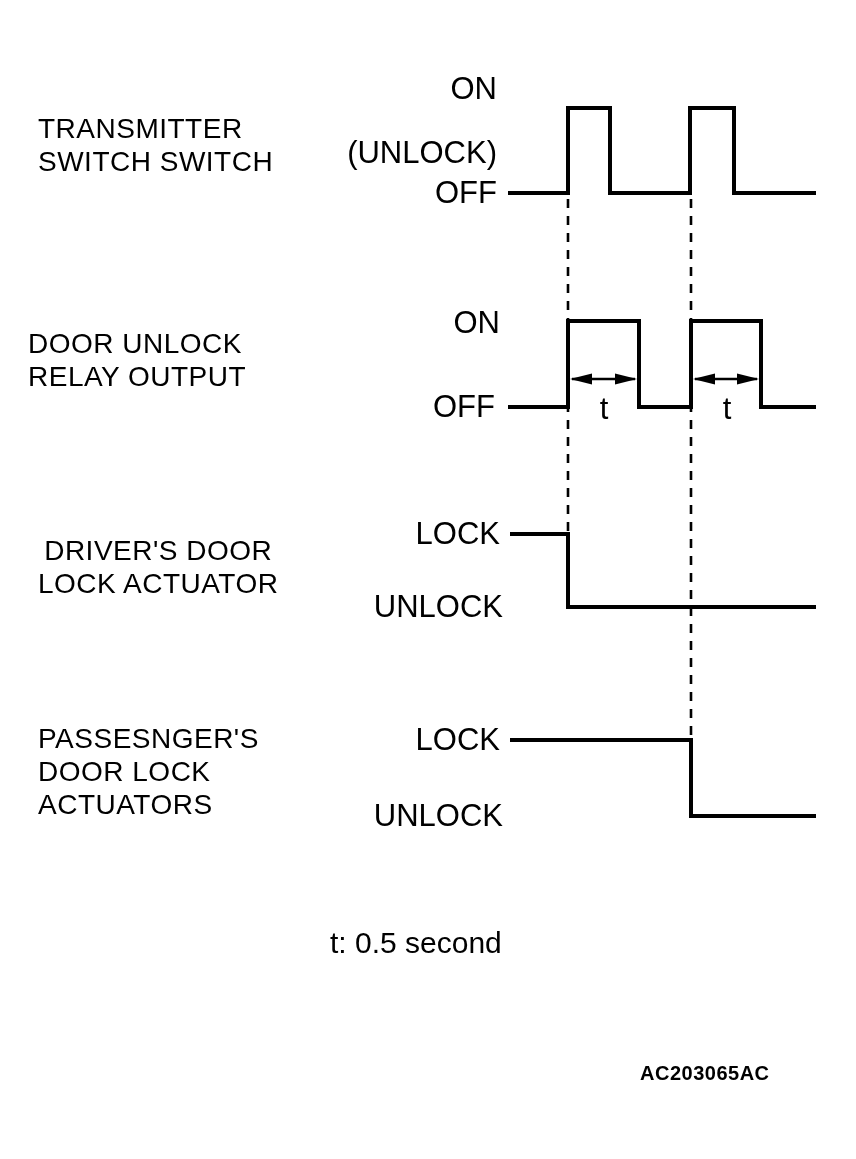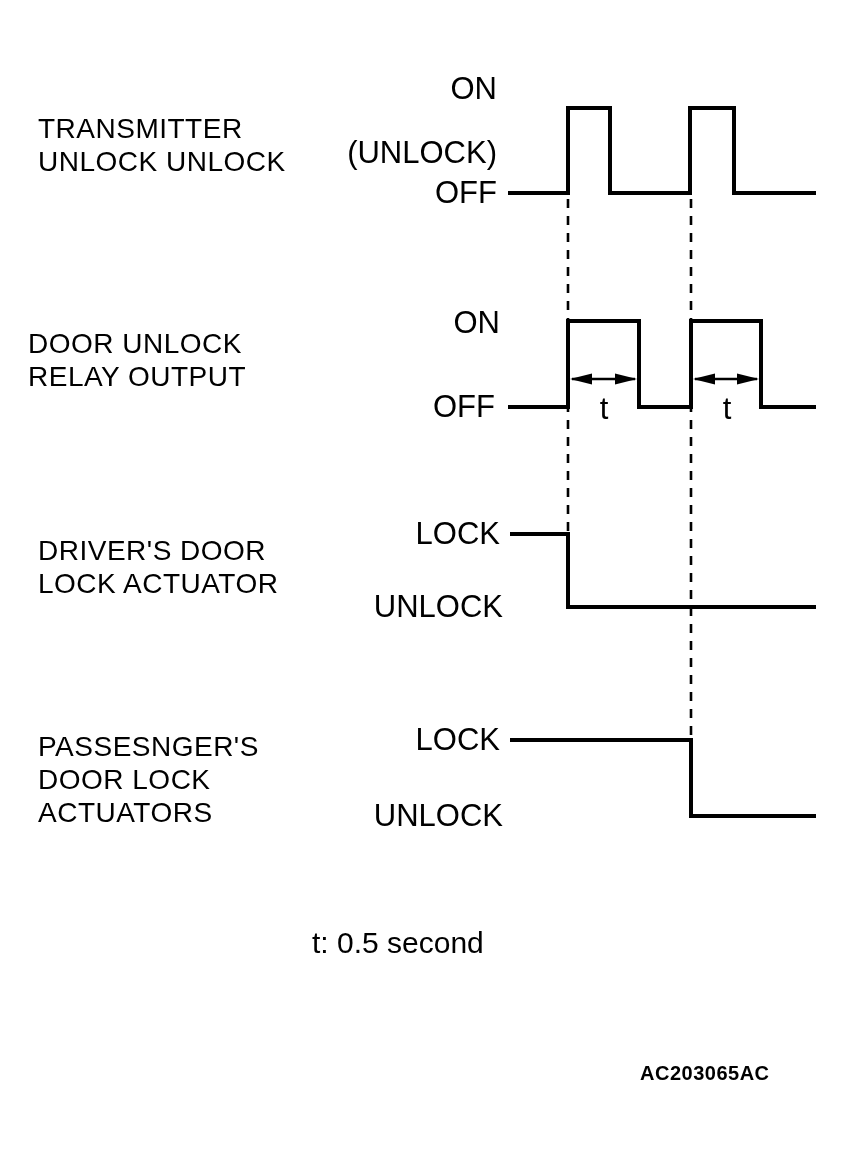--- a/index.html
+++ b/index.html
@@ -28,21 +28,21 @@
     font-size: 31px;
     line-height: 34px;
     white-space: nowrap;
     text-align: right;
   }
   .t-label {
     font-size: 31px;
     line-height: 31px;
     transform: translateX(-50%);
   }
-  .note-text { font-size: 30px; line-height: 32px; }
+  .note-text { font-size: 30px; line-height: 32px; margin-left: 18px; }
   .figure-code { font-size: 20px; line-height: 30px; font-weight: bold; letter-spacing: 0.5px; }
 </style>
 </head>
 <body>
 
 <div class="stage">
 
   <svg width="856" height="1159" viewBox="0 0 856 1159">
       <line x1="568" y1="199" x2="568" y2="531" class="dash"></line>
       <line x1="691" y1="199" x2="691" y2="737" class="dash"></line>
@@ -52,26 +52,26 @@
       <polyline points="510,740 691,740 691,816 816,816" class="wave"></polyline>
       <line x1="572" y1="379" x2="635" y2="379" class="marker-line"></line>
       <polygon points="570,379 592,373.5 592,384.5" class="marker-head"></polygon>
       <polygon points="637,379 615,373.5 615,384.5" class="marker-head"></polygon>
       <line x1="695" y1="379" x2="757" y2="379" class="marker-line"></line>
       <polygon points="693,379 715,373.5 715,384.5" class="marker-head"></polygon>
       <polygon points="759,379 737,373.5 737,384.5" class="marker-head"></polygon>
     </svg>
 
   <div class="txt row-label" style="left:38px; top:112px;">TRANSMITTER
-UNLOCK UNLOCK</div>
+SWITCH SWITCH</div>
   <div class="txt row-label" style="left:28px; top:327px;">DOOR UNLOCK
 RELAY OUTPUT</div>
-  <div class="txt row-label" style="left:38px; top:534px;">DRIVER'S DOOR
+  <div class="txt row-label" style="left:38px; top:534px;text-align:center;">DRIVER'S DOOR
 LOCK ACTUATOR</div>
-  <div class="txt row-label" style="left:38px; top:722px;margin-top:8px;">PASSESNGER'S
+  <div class="txt row-label" style="left:38px; top:722px;">PASSESNGER'S
 DOOR LOCK
 ACTUATORS</div>
 
   <div class="txt level-label" style="right:359px; top:72px;">ON</div>
   <div class="txt level-label" style="right:359px; top:104px;margin-top:32px;">(UNLOCK)</div>
   <div class="txt level-label" style="right:359px; top:176px;">OFF</div>
 
   <div class="txt level-label" style="right:356px; top:306px;">ON</div>
   <div class="txt level-label" style="right:361px; top:390px;">OFF</div>
 

